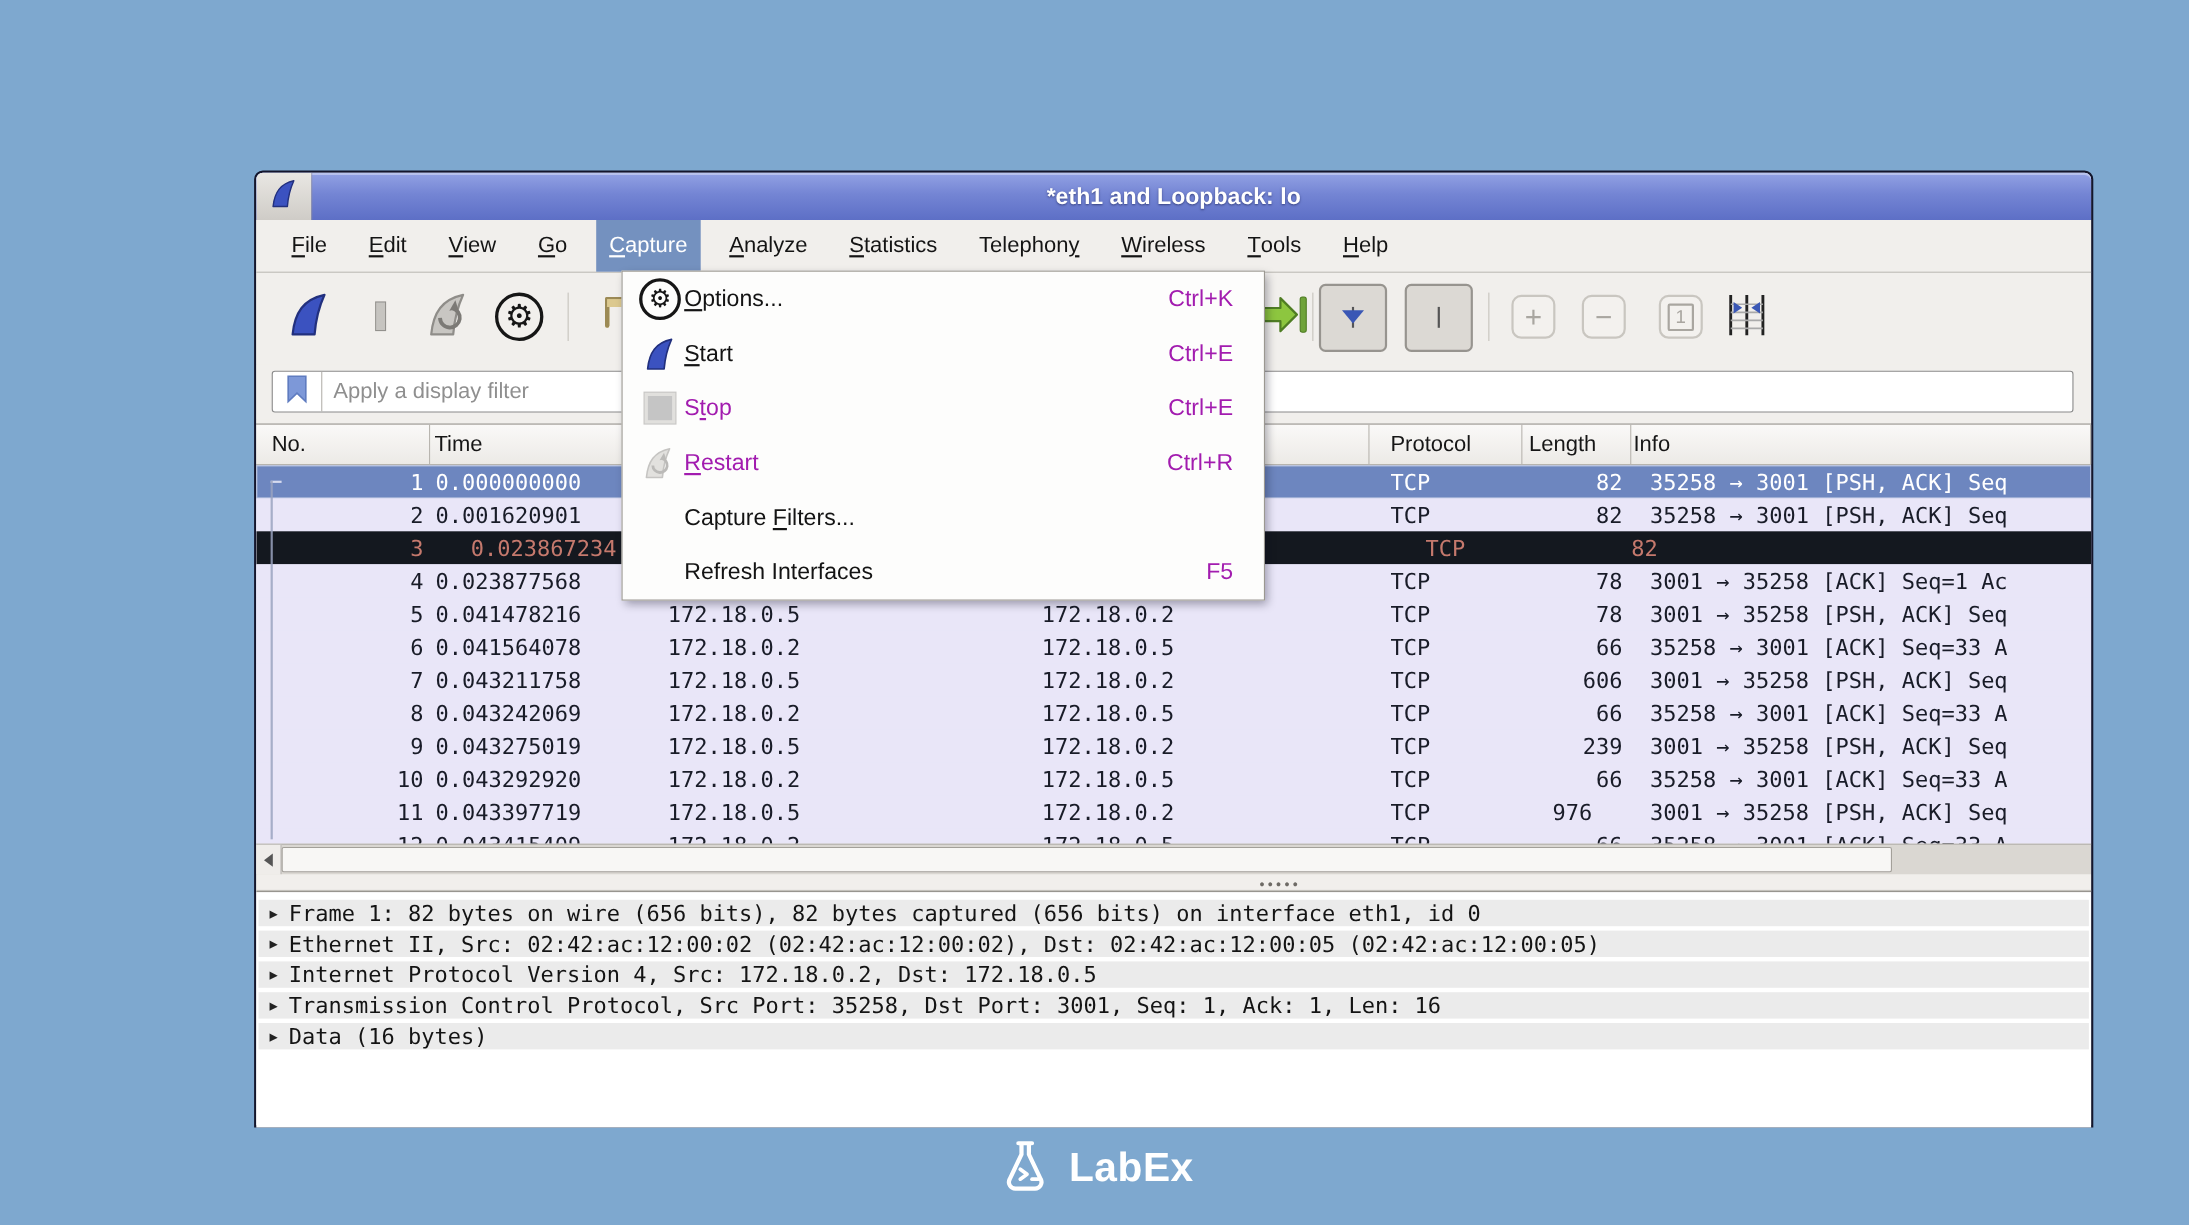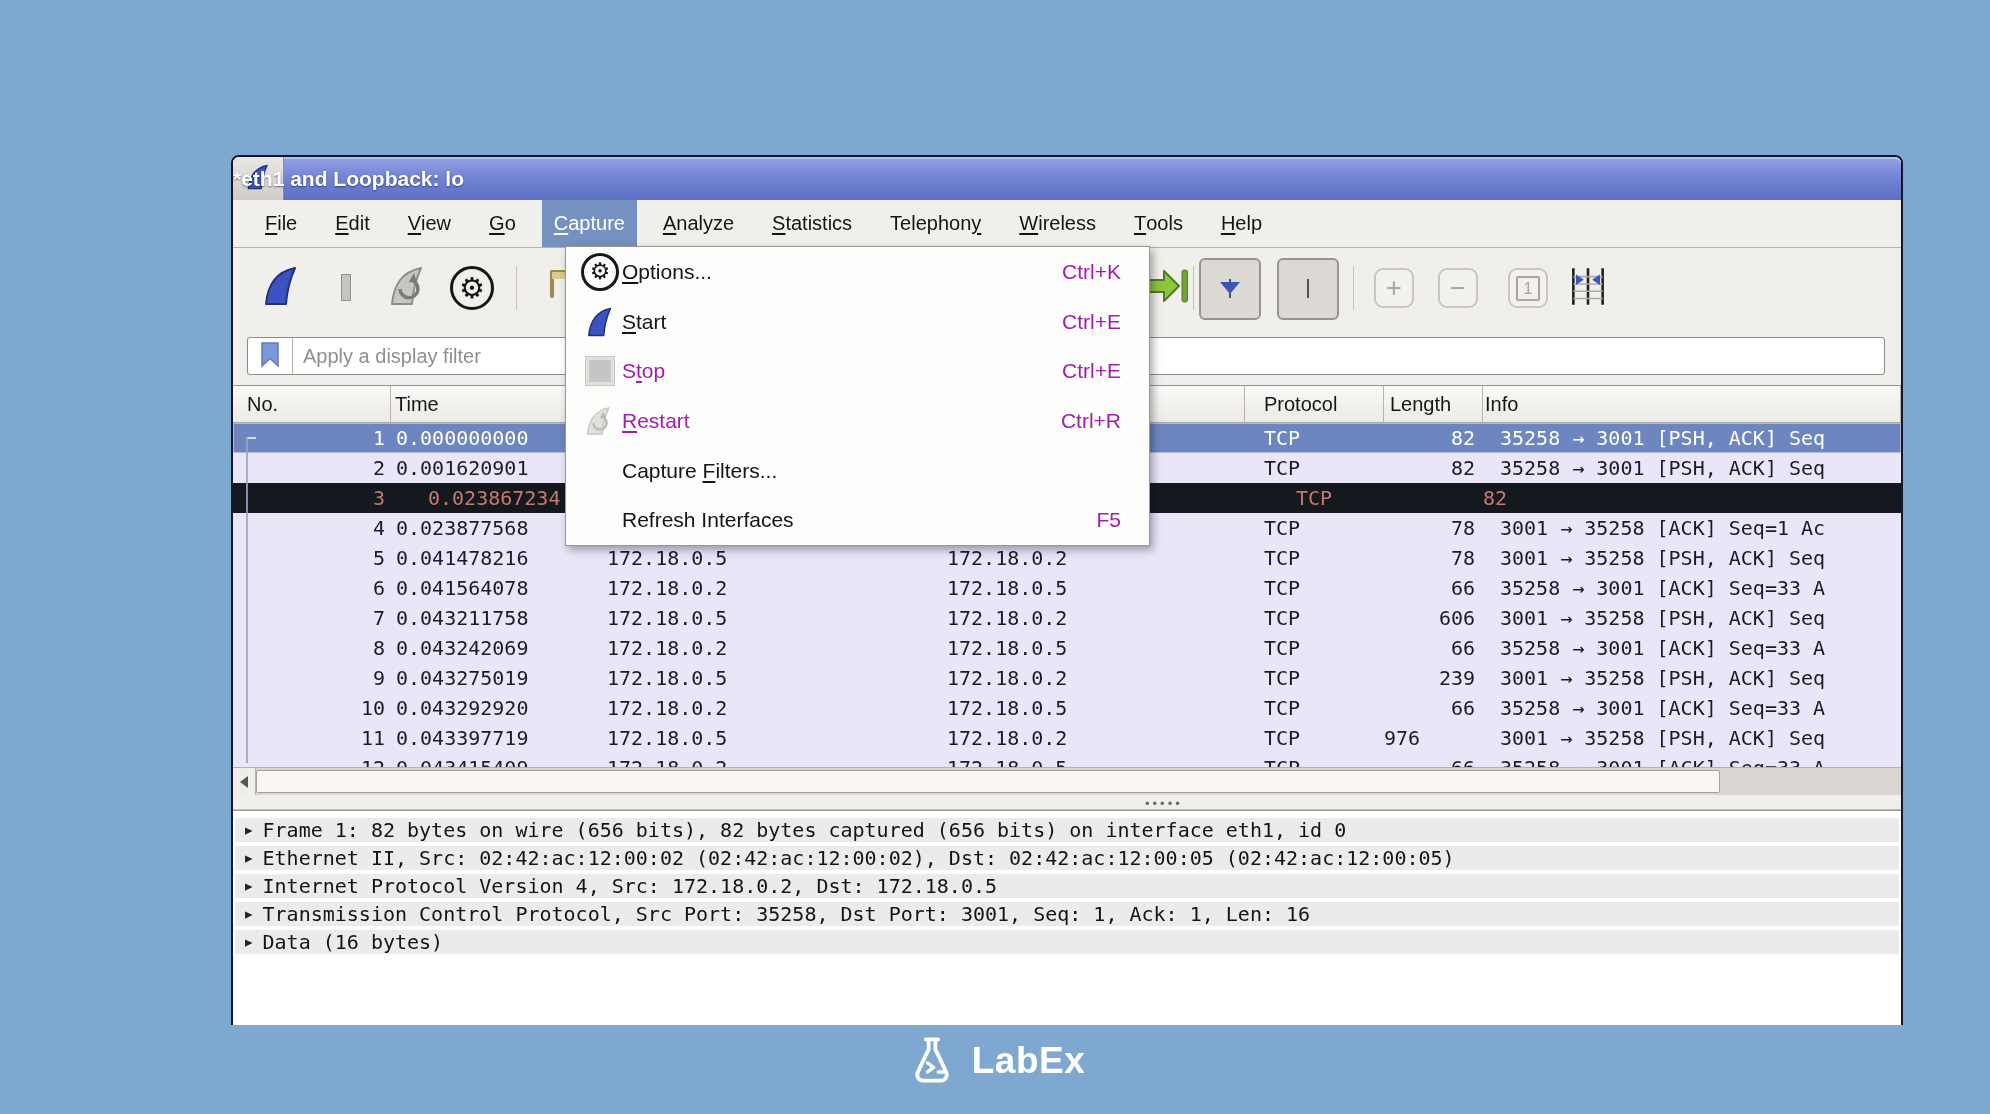--- a/index.html
+++ b/index.html
@@ -20,21 +20,21 @@
     background:linear-gradient(#93a2e4,#7485d4 45%,#5d6fc6);
     border-radius:6px 6px 0 0;
     box-shadow:inset 0 2px 0 rgba(255,255,255,.35);
   }
   .titlebar-btn{
     width:50px;height:43px;flex:0 0 auto;display:flex;align-items:center;justify-content:center;
     background:linear-gradient(#e9e7e3,#cfccc7);border-right:1px solid #8f8d98;
     border-radius:6px 0 0 0;
   }
   .title{
-    position:absolute;left:0;right:0;text-align:left;
+    position:absolute;left:0;right:0;text-align:center;
     color:#fff;font-size:21px;font-weight:bold;
     text-shadow:0 1px 2px rgba(10,15,60,.55);
   }
   
   .menubar{
     height:47px;display:flex;align-items:stretch;background:#f1efec;
     border-bottom:1px solid #b5b2ac;padding-left:20px;font-size:20px;color:#141414;
   }
   .mb-item{display:flex;align-items:center;padding:0 12px;margin-right:14px;white-space:nowrap;}
   .mb-item.active{background:#7491bf;color:#fff;}
@@ -339,21 +339,21 @@
           <span class="pcell" style="padding: 0px 0px 0px 19px; width: 139px;">TCP</span>
           <span class="pcell" style="padding: 0px 8px 0px 0px; width: 99px; text-align: right;">66</span>
           <span class="pcell c-info" style="padding: 0px 0px 0px 17px;">35258 → 3001 [ACK] Seq=33 A</span>
         </div>
         <div class="prow">
           <span class="pcell" style="padding: 0px 6px 0px 0px; width: 158px; text-align: right;">11</span>
           <span class="pcell" style="padding: 0px 0px 0px 5px; width: 182px;">0.043397719</span>
           <span class="pcell" style="padding: 0px 0px 0px 34px; width: 340px;">172.18.0.5</span>
           <span class="pcell" style="padding: 0px 0px 0px 34px; width: 332px;">172.18.0.2</span>
           <span class="pcell" style="padding: 0px 0px 0px 19px; width: 139px;">TCP</span>
-          <span class="pcell" style="padding: 0px 8px 0px 0px; width: 99px; text-align: left;">976</span>
+          <span class="pcell" style="padding: 0px 8px 0px 0px; width: 99px; text-align: center;">976</span>
           <span class="pcell c-info" style="padding: 0px 0px 0px 17px;">3001 → 35258 [PSH, ACK] Seq</span>
         </div>
         <div class="prow">
           <span class="pcell" style="padding: 0px 6px 0px 0px; width: 158px; text-align: right;">12</span>
           <span class="pcell" style="padding: 0px 0px 0px 5px; width: 182px;">0.043415409</span>
           <span class="pcell" style="padding: 0px 0px 0px 34px; width: 340px;">172.18.0.2</span>
           <span class="pcell" style="padding: 0px 0px 0px 34px; width: 332px;">172.18.0.5</span>
           <span class="pcell" style="padding: 0px 0px 0px 19px; width: 139px;">TCP</span>
           <span class="pcell" style="padding: 0px 8px 0px 0px; width: 99px; text-align: right;">66</span>
           <span class="pcell c-info" style="padding: 0px 0px 0px 17px;">35258 → 3001 [ACK] Seq=33 A</span>

